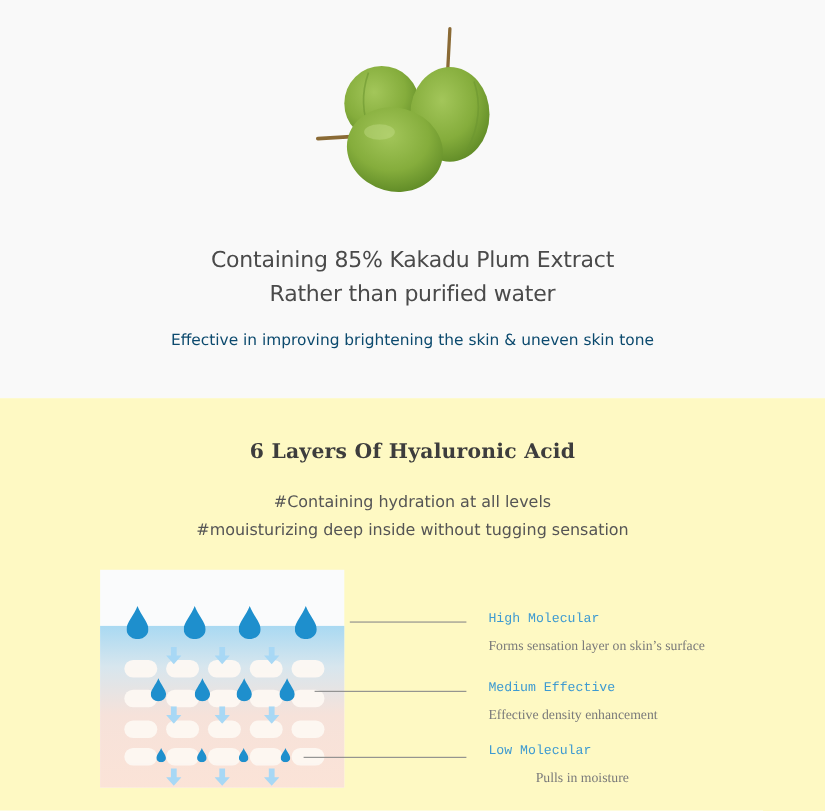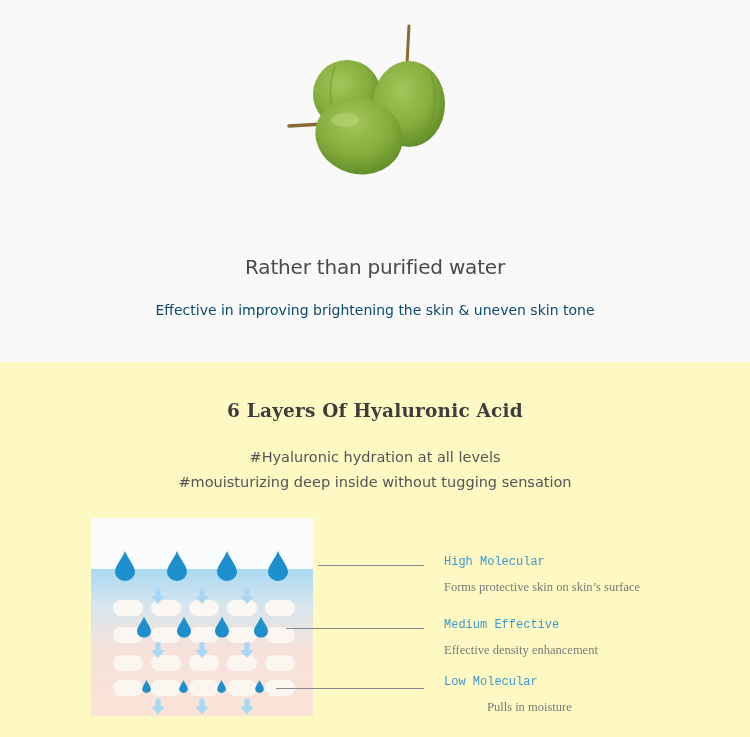--- a/index.html
+++ b/index.html
@@ -76,27 +76,28 @@
     <ellipse cx="62" cy="70" rx="34" ry="34" fill="url(#pg)"></ellipse>
     <path d="M50 42 Q40 70 52 98" stroke="#6d9630" stroke-width="1.5" fill="none" opacity="0.6"></path>
 
     <ellipse cx="124" cy="80" rx="36" ry="43" fill="url(#pg)"></ellipse>
     <path d="M146 50 Q156 80 140 112" stroke="#6d9630" stroke-width="1.5" fill="none" opacity="0.6"></path>
 
     <ellipse cx="74" cy="112" rx="44" ry="38" transform="rotate(15 74 112)" fill="url(#pg)"></ellipse>
     <ellipse cx="60" cy="96" rx="14" ry="7" fill="#c2dc86" opacity="0.45"></ellipse>
   </svg>
 
+  <div class="headline l1">Containing 85% Kakadu Plum Extract</div>
   <div class="headline l2">Rather than purified water</div>
   <div class="subtext">Effective in improving brightening the skin &amp; uneven skin tone</div>
 </div>
 
 <div class="section-bottom">
   <div class="ha-title">6 Layers Of Hyaluronic Acid</div>
-  <div class="tag t1">#Hyaluronic hydration at all levels</div>
+  <div class="tag t1">#Containing hydration at all levels</div>
   <div class="tag t2">#mouisturizing deep inside without tugging sensation</div>
 </div>
 
 <div class="diagram">
   <div class="band"></div>
   <svg width="222" height="198" viewBox="0 0 222 198" style="position:absolute;left:0;top:0;">
     <defs>
       <symbol id="drop" viewBox="0 0 20 30">
         <path d="M10 0 C13 8 20 15 20 21 A10 9 0 0 1 0 21 C0 15 7 8 10 0 Z" fill="#1e8fcd"></path>
       </symbol>
@@ -158,19 +159,19 @@
     <use href="#arrow" x="104" y="180" width="14" height="17"></use>
     <use href="#arrow" x="149" y="180" width="14" height="17"></use>
   </svg>
 </div>
 
 <div class="callout-line" style="left:318px; top:565px; width:106px;"></div>
 <div class="callout-line" style="left:286px; top:628px; width:138px;"></div>
 <div class="callout-line" style="left:276px; top:688px; width:148px;"></div>
 
 <div class="label-title" style="top:555px;">High Molecular</div>
-<div class="label-desc" style="top:580px;">Forms protective skin on skin’s surface</div>
+<div class="label-desc" style="top:580px;">Forms sensation layer on skin’s surface</div>
 
 <div class="label-title" style="top:618px;">Medium Effective</div>
 <div class="label-desc" style="top:643px;">Effective density enhancement</div>
 
 <div class="label-title" style="top:675px;">Low Molecular</div>
 <div class="label-desc" style="top:700px;margin-left:43px;">Pulls in moisture</div>
 
 </body></html>

